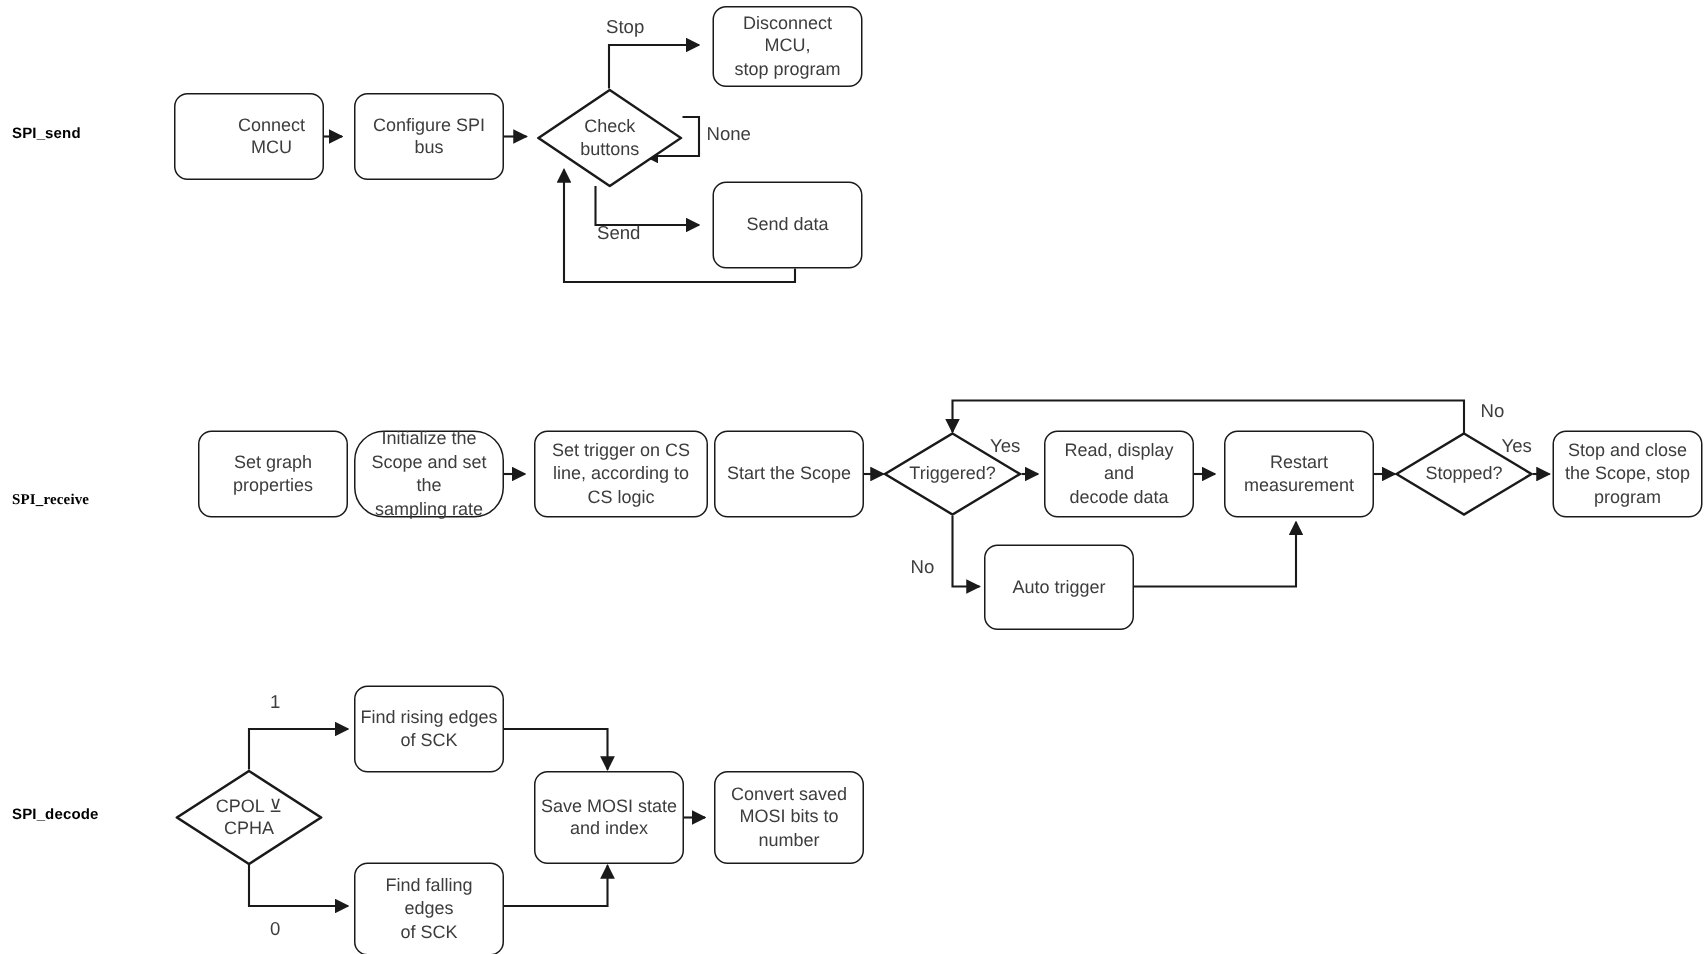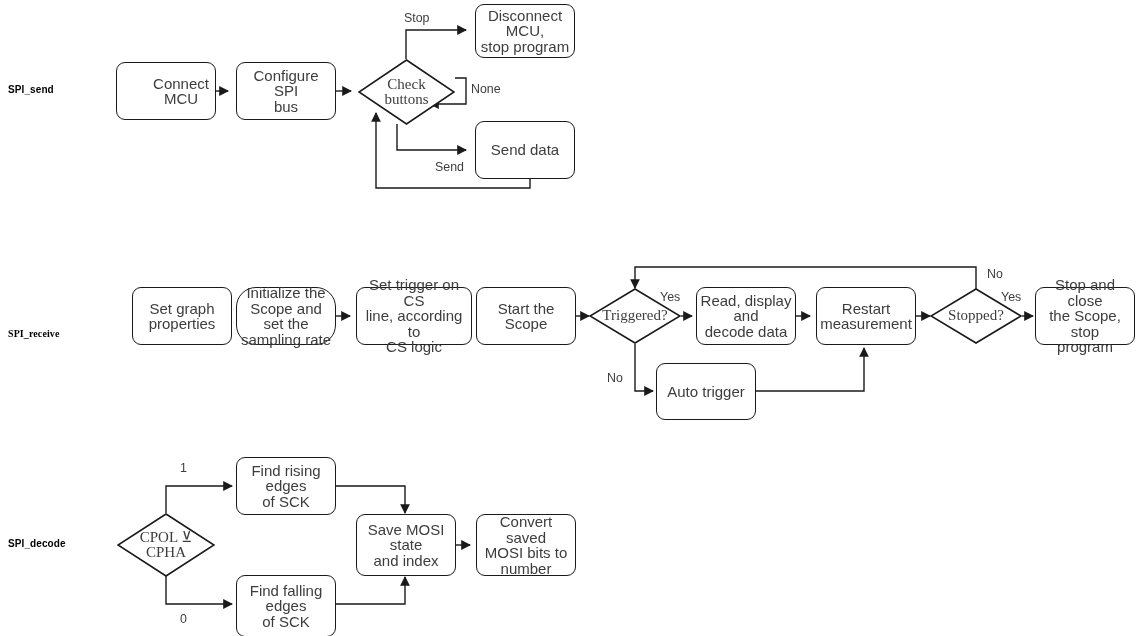--- a/index.html
+++ b/index.html
@@ -35,21 +35,21 @@
     white-space: nowrap;
   }
   .node {
     position: absolute;
     box-sizing: border-box;
     display: flex;
     align-items: center;
     justify-content: center;
     text-align: center;
     color: #3d3d3d;
-    font-size: 15px;
+    font-size: 12px;
     line-height: 15.5px;
   }
   .node.process {
     border: 1.3px solid #1a1a1a;
     border-radius: 9px;
     background: #ffffff;
   }
   .node.process .txt {
     padding: 0 3px;
     white-space: pre-line;
@@ -62,21 +62,20 @@
     position: absolute;
     left: 0;
     top: 0;
     width: 100%;
     height: 100%;
   }
   .node.decision .txt {
     position: relative;
     z-index: 2;
     white-space: pre-line;
-    font-family: Liberation Serif, serif;
   }
   .edge-label {
     position: absolute;
     font-size: 12.4px;
     color: #3d3d3d;
     white-space: nowrap;
   }
 </style>
 </head>
 <body>
@@ -159,21 +158,21 @@
     <span class="txt">Disconnect MCU,
 stop program</span>
   </div>
 
   <div class="node process" style="left:475px; top:121px; width:100px; height:58px;">
     <span class="txt">Send data</span>
   </div>
 
   <div class="edge-label" style="left:404px; top:11px;">Stop</div>
   <div class="edge-label" style="left:471px; top:82px;">None</div>
-  <div class="edge-label" style="left:398px; top:160px;margin-left:37px;">Send</div>
+  <div class="edge-label" style="left:398px; top:148px;">Send</div>
 
   <div class="node process" style="left:132px; top:287px; width:100px; height:58px;">
     <span class="txt">Set graph
 properties</span>
   </div>
 
   <div class="node process" style="left:236px; top:287px; width:100px; height:58px;border-radius:20px;">
     <span class="txt">Initialize the
 Scope and set the
 sampling rate</span>

